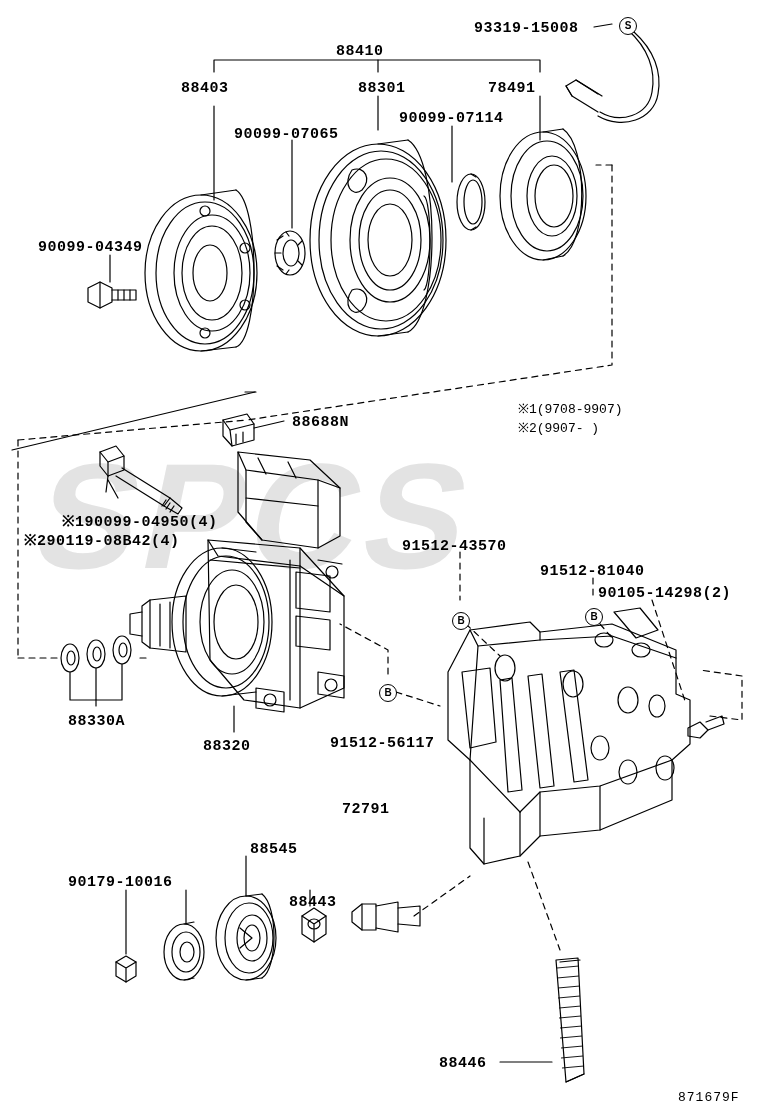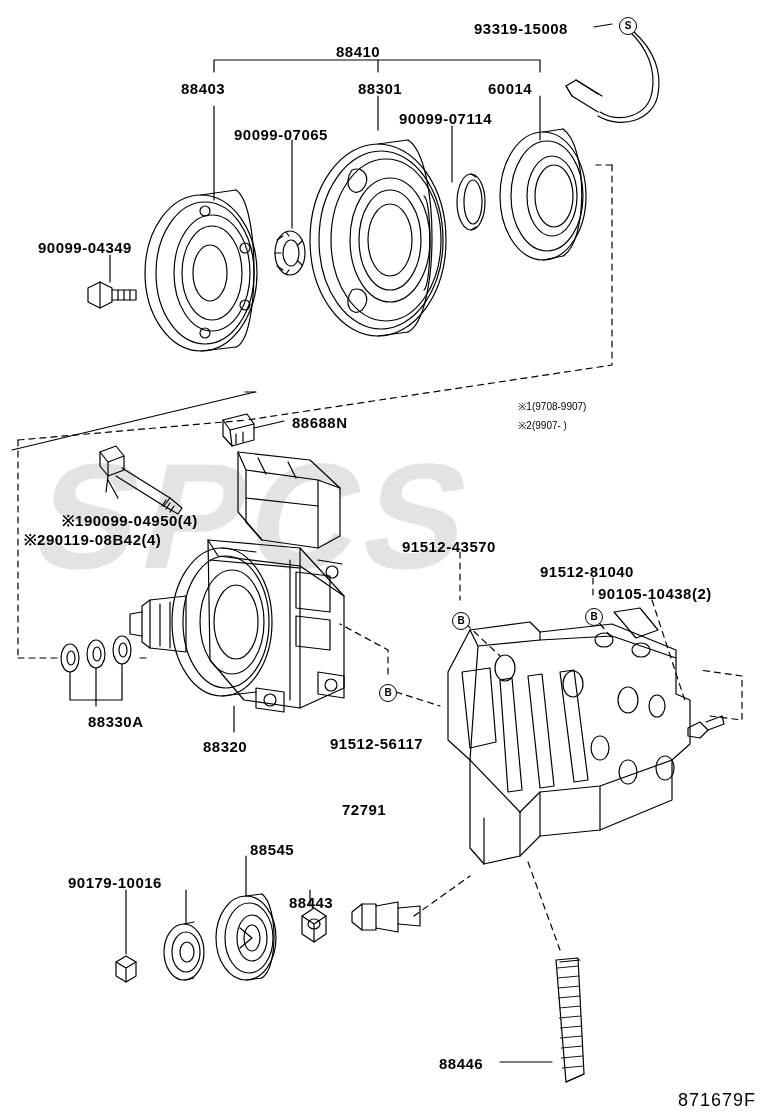--- a/index.html
+++ b/index.html
@@ -1,23 +1,23 @@
 <!DOCTYPE html>
 <html><head>
 <meta charset="utf-8">
 <style>
   html,body{margin:0;padding:0;background:#ffffff;}
   body{width:760px;height:1112px;position:relative;overflow:hidden;
        font-family:"Liberation Mono","DejaVu Sans Mono",monospace;color:#000;}
   #sheet{position:absolute;left:0;top:0;width:760px;height:1112px;}
   svg.layer{position:absolute;left:0;top:0;width:760px;height:1112px;pointer-events:none;}
-  .lbl{position:absolute;font-family:Liberation Sans, sans-serif;
+  .lbl{position:absolute;font-family:Liberation Mono, monospace;
        font-size:15px;font-weight:bold;letter-spacing:0.5px;white-space:nowrap;color:#000;}
-  .lbl.note{font-size:10px;font-weight:normal;letter-spacing:0px;}
-  .lbl.code{font-size:18px;font-weight:normal;letter-spacing:1px;}
+  .lbl.note{font-size:13px;font-weight:normal;letter-spacing:0px;}
+  .lbl.code{font-size:13px;font-weight:normal;letter-spacing:1px;}
   .wm{position:absolute;font-family:"Liberation Sans",sans-serif;font-weight:bold;
       color:#e3e3e3;font-size:150px;letter-spacing:6px;
       transform:skewX(-12deg);user-select:none;}
   .circ{position:absolute;width:16px;height:16px;border:1.4px solid #000;border-radius:50%;
         font-size:10px;font-weight:bold;line-height:15px;text-align:center;background:#fff;
         font-family:"Liberation Sans",sans-serif;}
 </style>
 </head>
 <body>
 
@@ -290,35 +290,35 @@
       <line x1="561" y1="1048" x2="583" y2="1046"></line>
         <line x1="561" y1="1058" x2="583" y2="1056"></line>
       <line x1="562" y1="1068" x2="584" y2="1066"></line>
     </g>
   </svg>
 
   <div class="lbl" style="left:474px;top:20px;">93319-15008</div>
   <div class="lbl" style="left:336px;top:43px;">88410</div>
   <div class="lbl" style="left:181px;top:80px;">88403</div>
   <div class="lbl" style="left:358px;top:80px;text-align:center;">88301</div>
-  <div class="lbl" style="left:488px;top:80px;">60014</div>
+  <div class="lbl" style="left:488px;top:80px;">78491</div>
   <div class="lbl" style="left:234px;top:126px;">90099-07065</div>
   <div class="lbl" style="left:399px;top:110px;">90099-07114</div>
   <div class="lbl" style="left:38px;top:239px;">90099-04349</div>
   <div class="lbl" style="left:292px;top:414px;">88688N</div>
 
   <div class="lbl note" style="left:518px;top:399px;">※1(9708-9907)</div>
   <div class="lbl note" style="left:518px;top:418px;">※2(9907-    )</div>
 
   <div class="lbl" style="left:24px;top:510px;margin-left:38px;">※190099-04950(4)</div>
   <div class="lbl" style="left:24px;top:529px;">※290119-08B42(4)</div>
   <div class="lbl" style="left:402px;top:538px;">91512-43570</div>
   <div class="lbl" style="left:540px;top:563px;">91512-81040</div>
-  <div class="lbl" style="left:598px;top:585px;">90105-10438(2)</div>
-  <div class="lbl" style="left:88px;top:713px;">88330A</div>
+  <div class="lbl" style="left:598px;top:585px;">90105-14298(2)</div>
+  <div class="lbl" style="left:68px;top:713px;">88330A</div>
   <div class="lbl" style="left:203px;top:738px;">88320</div>
   <div class="lbl" style="left:330px;top:735px;">91512-56117</div>
   <div class="lbl" style="left:342px;top:801px;">72791</div>
   <div class="lbl" style="left:226px;top:841px;margin-left:24px;">88545</div>
   <div class="lbl" style="left:68px;top:874px;">90179-10016</div>
   <div class="lbl" style="left:289px;top:894px;">88443</div>
   <div class="lbl" style="left:439px;top:1055px;">88446</div>
 
   <div class="circ" style="left:619px;top:17px;">S</div>
   <div class="circ" style="left:452px;top:612px;">B</div>

